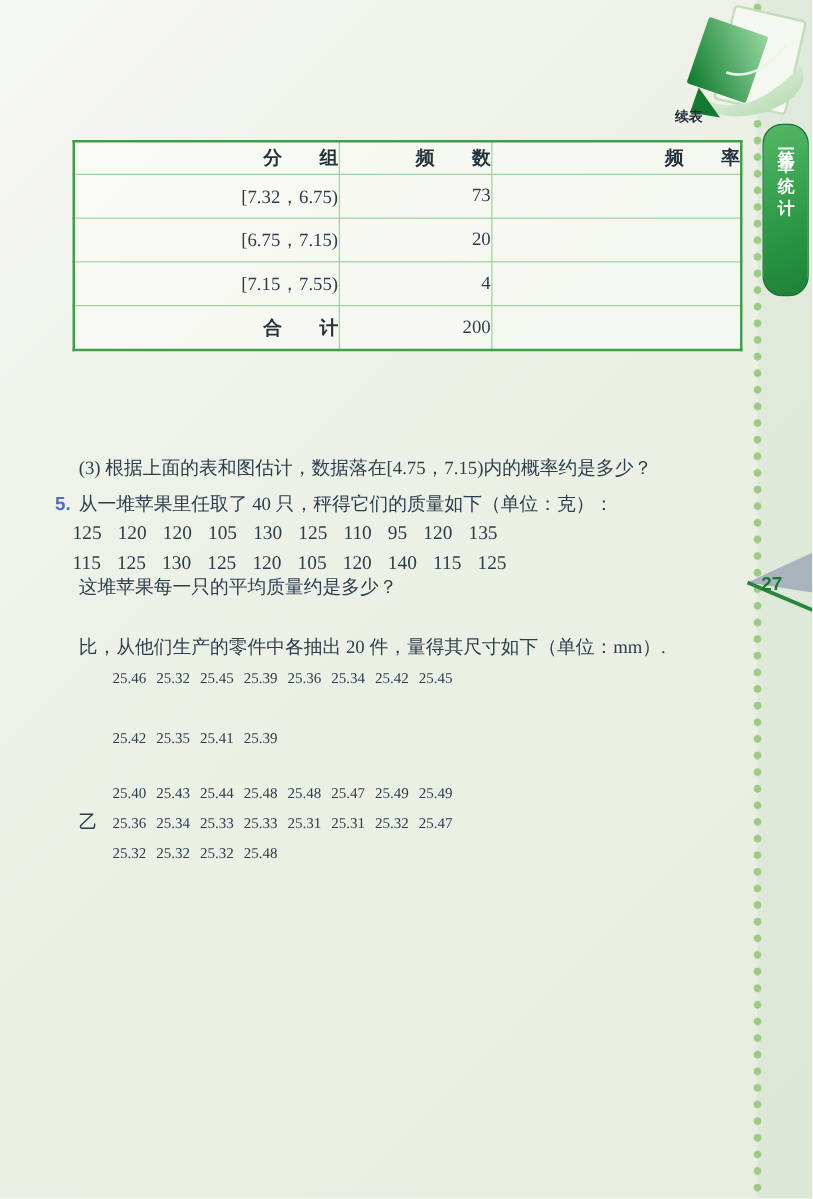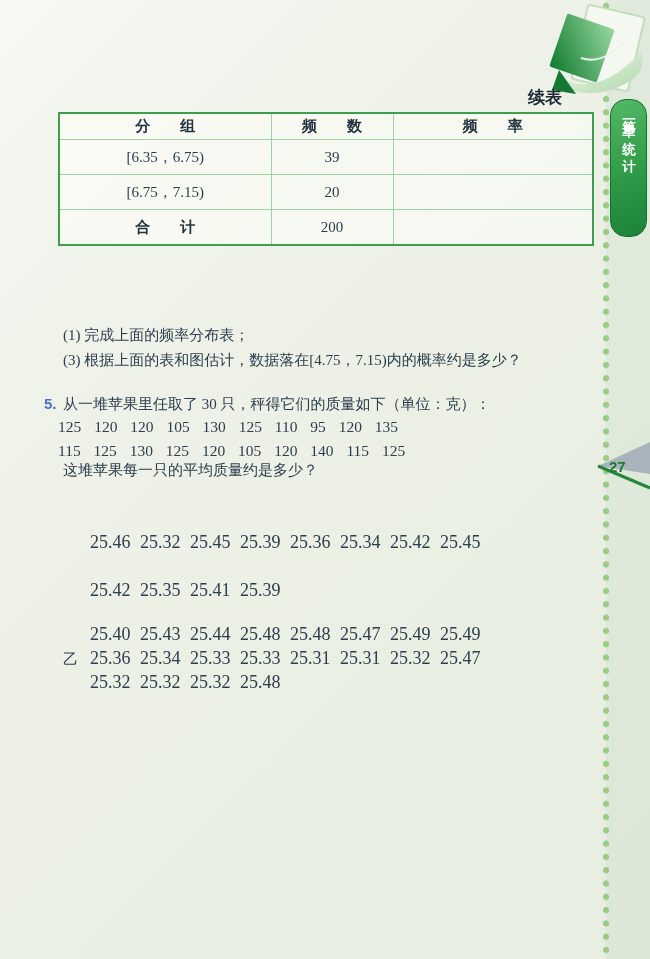--- a/index.html
+++ b/index.html
@@ -39,35 +39,35 @@
     color:#ffffff;
     font-family:"Liberation Sans",sans-serif;
     font-weight:bold;
     font-size:13.5px;
     letter-spacing:2px;
   }
   
   .cont-label{
     position:absolute;top:86px;right:88px;
     font-family:"Liberation Sans",sans-serif;
-    font-weight:bold;font-size:17px;color:#1f2a33;
+    font-weight:bold;font-size:11px;color:#1f2a33;
   }
   
   table.freq-table{
     position:absolute;left:58px;top:112px;
     width:534px;
     border-collapse:collapse;
     table-layout:fixed;
     background:rgba(250,252,246,0.65);
     border:2px solid #3e9e4b;
     font-size:15px;
   }
   table.freq-table th,table.freq-table td{
     border:1px solid #9ed2a1;
-    text-align:center;
+    text-align:right;
     padding:0;
     overflow:hidden;
     white-space:nowrap;
   }
   table.freq-table th{
     height:25px;
     font-family:"Liberation Sans",sans-serif;
     font-weight:bold;color:#24323e;
   }
   table.freq-table td{height:34px;color:#2c3d4d;}
@@ -85,21 +85,21 @@
     color:#2c3d4d;
   }
   .num{
     font-family:"Liberation Sans",sans-serif;
     font-weight:bold;
     display:inline-block;width:19px;
   }
   .num5{color:#4a6fc4;}
   .num6{color:#2e9a47;}
   .nums{word-spacing:9px;font-size:15.5px;}
-  .nums6{word-spacing:5px;font-size:18px;}
+  .nums6{word-spacing:5px;font-size:12px;}
   .glabel{display:inline-block;width:27px;}
   
   .pagenum-wrap{position:absolute;left:595px;top:438px;width:55px;height:60px;}
   
   .corner-wrap{position:absolute;left:545px;top:0;width:105px;height:130px;}
 </style>
 </head>
 <body>
 
 <div class="page">
@@ -149,47 +149,52 @@
       </colgroup>
     <thead>
       <tr>
         <th>分　　组</th>
         <th>频　　数</th>
         <th>频　　率</th>
       </tr>
     </thead>
     <tbody>
       <tr>
-        <td>[6.35，6.75)</td>
-        <td>39</td>
+        <td>[7.32，6.75)</td>
+        <td>73</td>
         <td></td>
       </tr>
       <tr>
         <td>[6.75，7.15)</td>
         <td>20</td>
         <td></td>
       </tr>
       <tr>
+        <td>[7.15，7.55)</td>
+        <td>4</td>
+        <td></td>
+      </tr>
+      <tr>
         <td class="total-label">合　　计</td>
         <td>200</td>
         <td></td>
       </tr>
     </tbody>
   </table>
 
-  <div class="line" style="top:325px;left:63px">(1) 完成上面的频率分布表；</div>
-  <div class="line" style="top:350px;left:63px">(3) 根据上面的表和图估计，数据落在[4.75，7.15)内的概率约是多少？</div>
+  <div class="line" style="top:365px;left:63px">(3) 根据上面的表和图估计，数据落在[4.75，7.15)内的概率约是多少？</div>
 
   <div class="line" style="top:394px;left:44px">
-    <span class="num num5">5.</span><span>从一堆苹果里任取了 30 只，秤得它们的质量如下（单位：克）：</span>
+    <span class="num num5">5.</span><span>从一堆苹果里任取了 40 只，秤得它们的质量如下（单位：克）：</span>
   </div>
   <div class="line nums" style="top:417px;left:58px">125 120 120 105 130 125 110 95 120 135</div>
   <div class="line nums" style="top:441px;left:58px">115 125 130 125 120 105 120 140 115 125</div>
   <div class="line" style="top:460px;left:63px">这堆苹果每一只的平均质量约是多少？</div>
 
+  <div class="line" style="top:508px;left:63px">比，从他们生产的零件中各抽出 20 件，量得其尺寸如下（单位：mm）.</div>
 
   <div class="line nums6" style="top:532px;left:90px">25.46 25.32 25.45 25.39 25.36 25.34 25.42 25.45</div>
   <div class="line nums6" style="top:580px;left:90px">25.42 25.35 25.41 25.39</div>
 
   <div class="line nums6" style="top:624px;left:90px">25.40 25.43 25.44 25.48 25.48 25.47 25.49 25.49</div>
   <div class="line" style="top:648px;left:63px">
     <span class="glabel">乙</span><span class="nums6">25.36 25.34 25.33 25.33 25.31 25.31 25.32 25.47</span>
   </div>
   <div class="line nums6" style="top:672px;left:90px">25.32 25.32 25.32 25.48</div>
 

